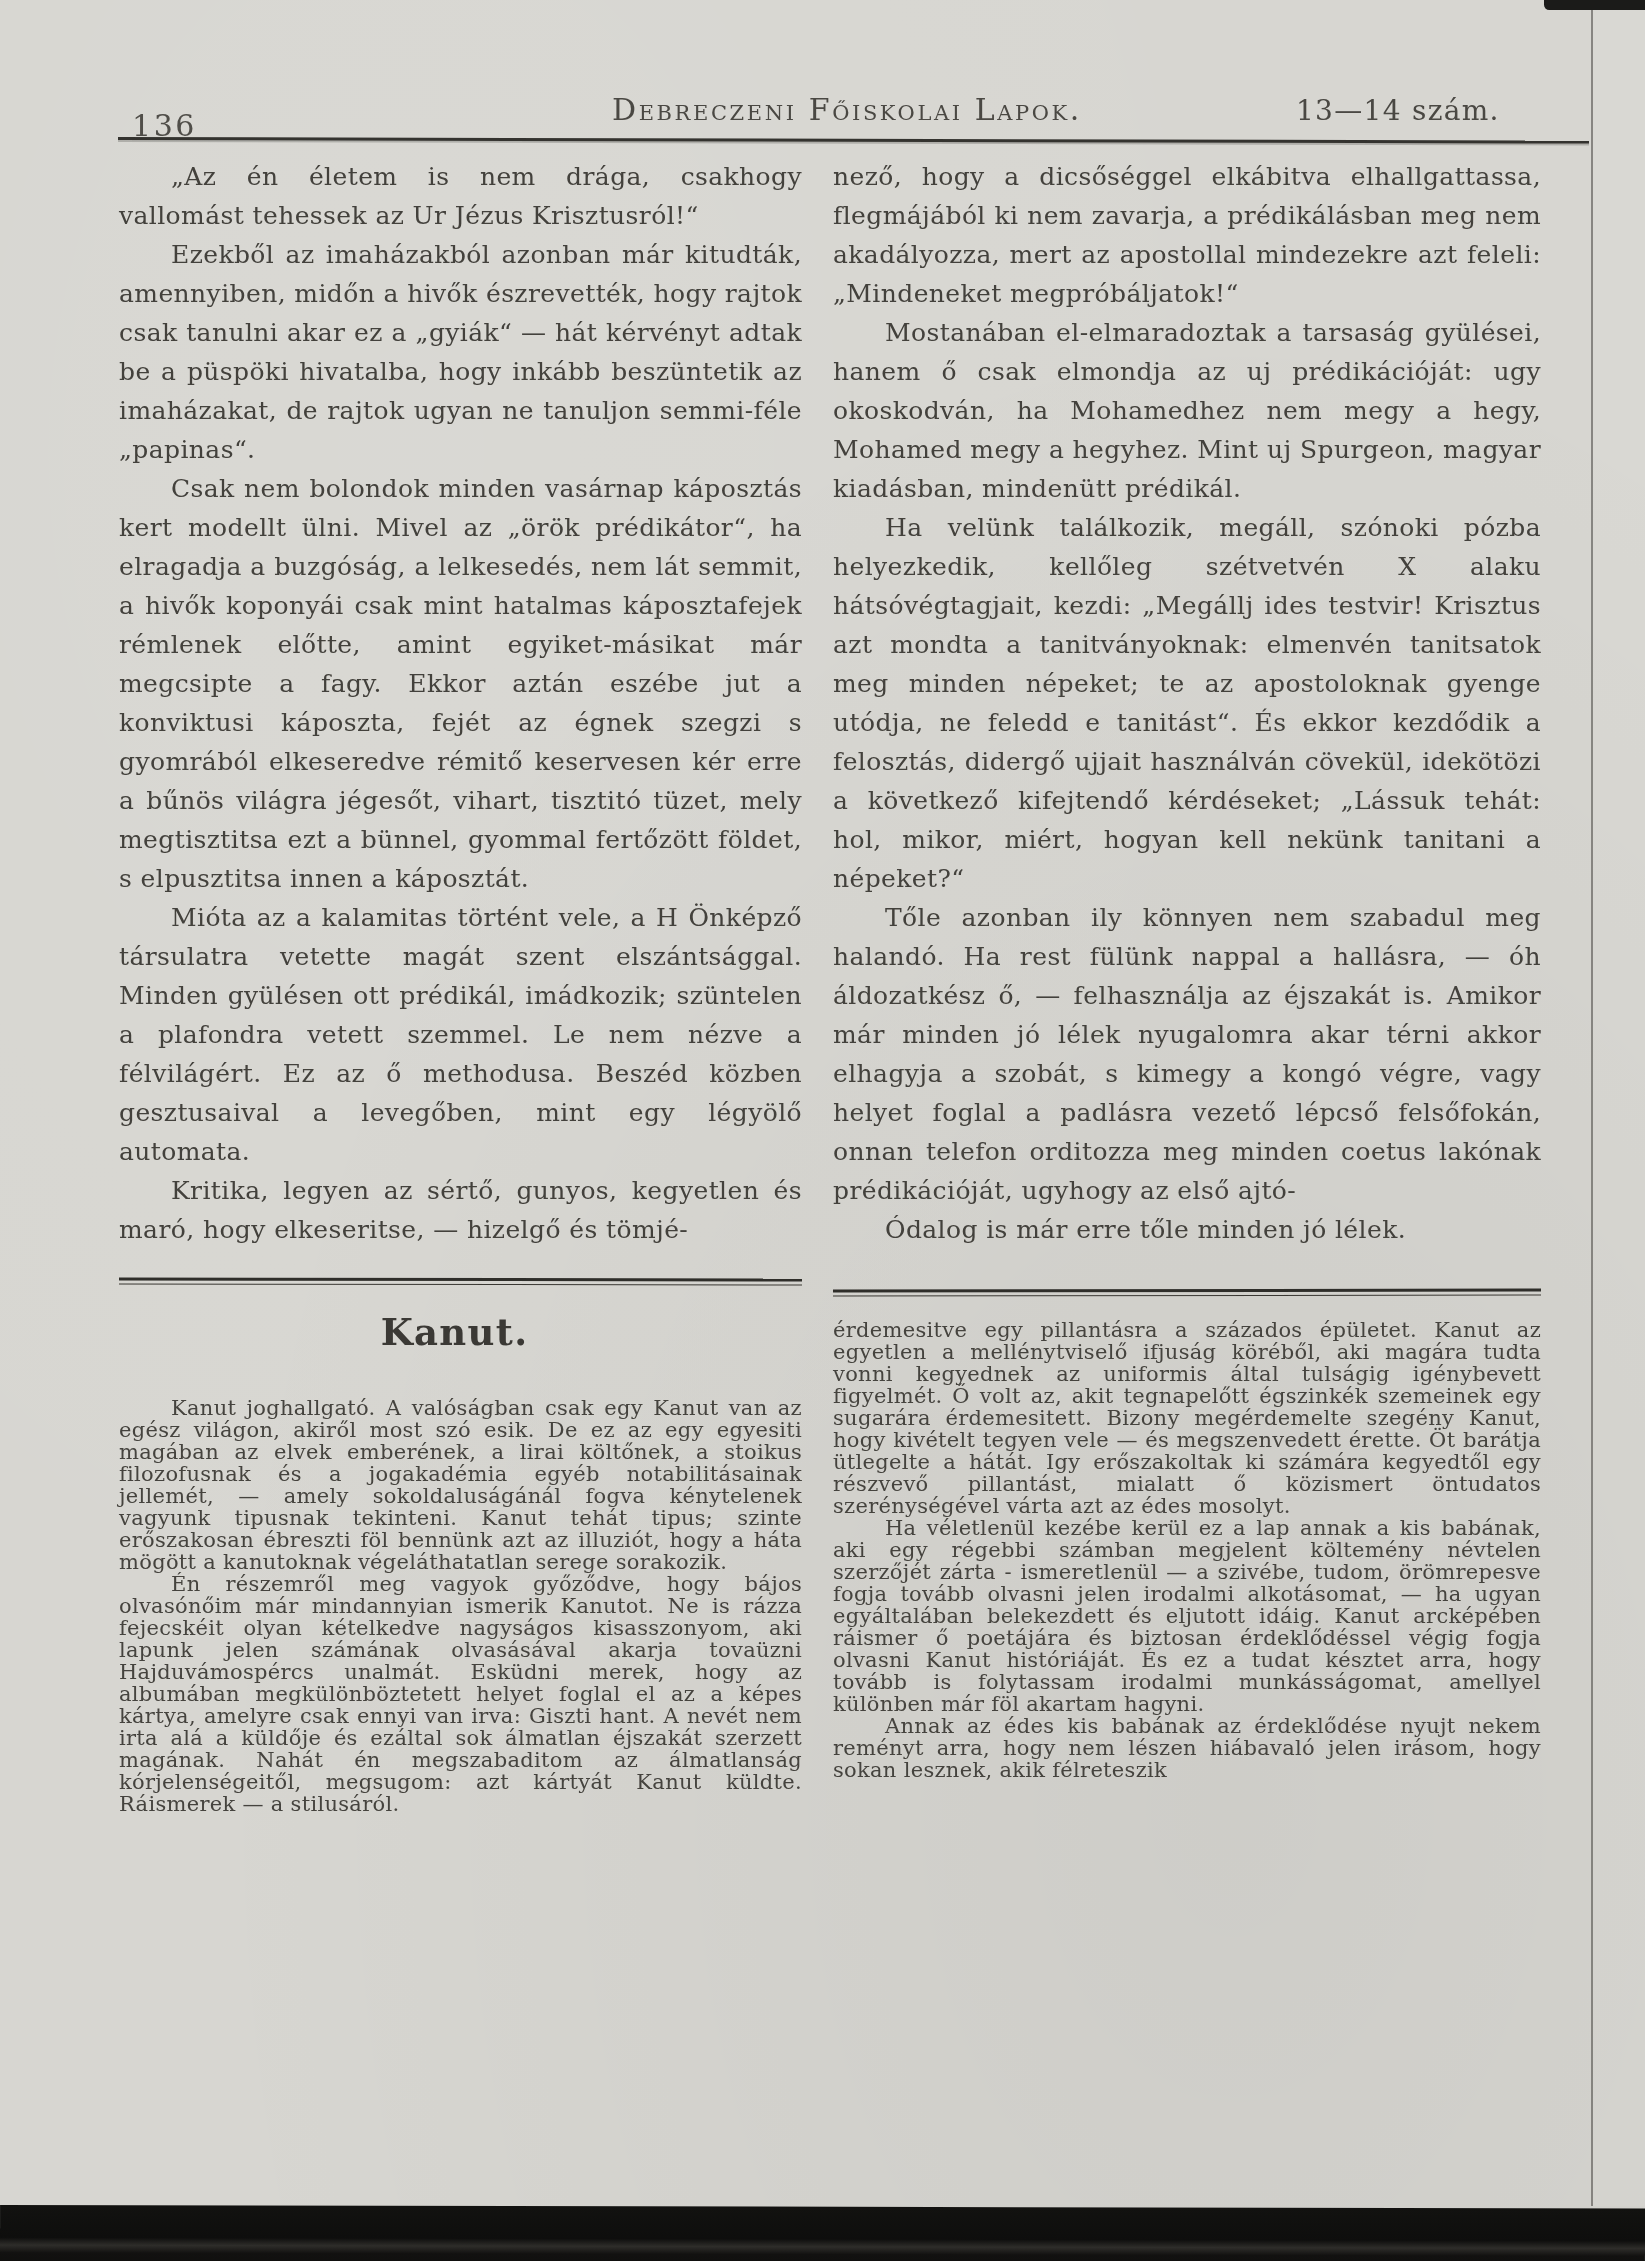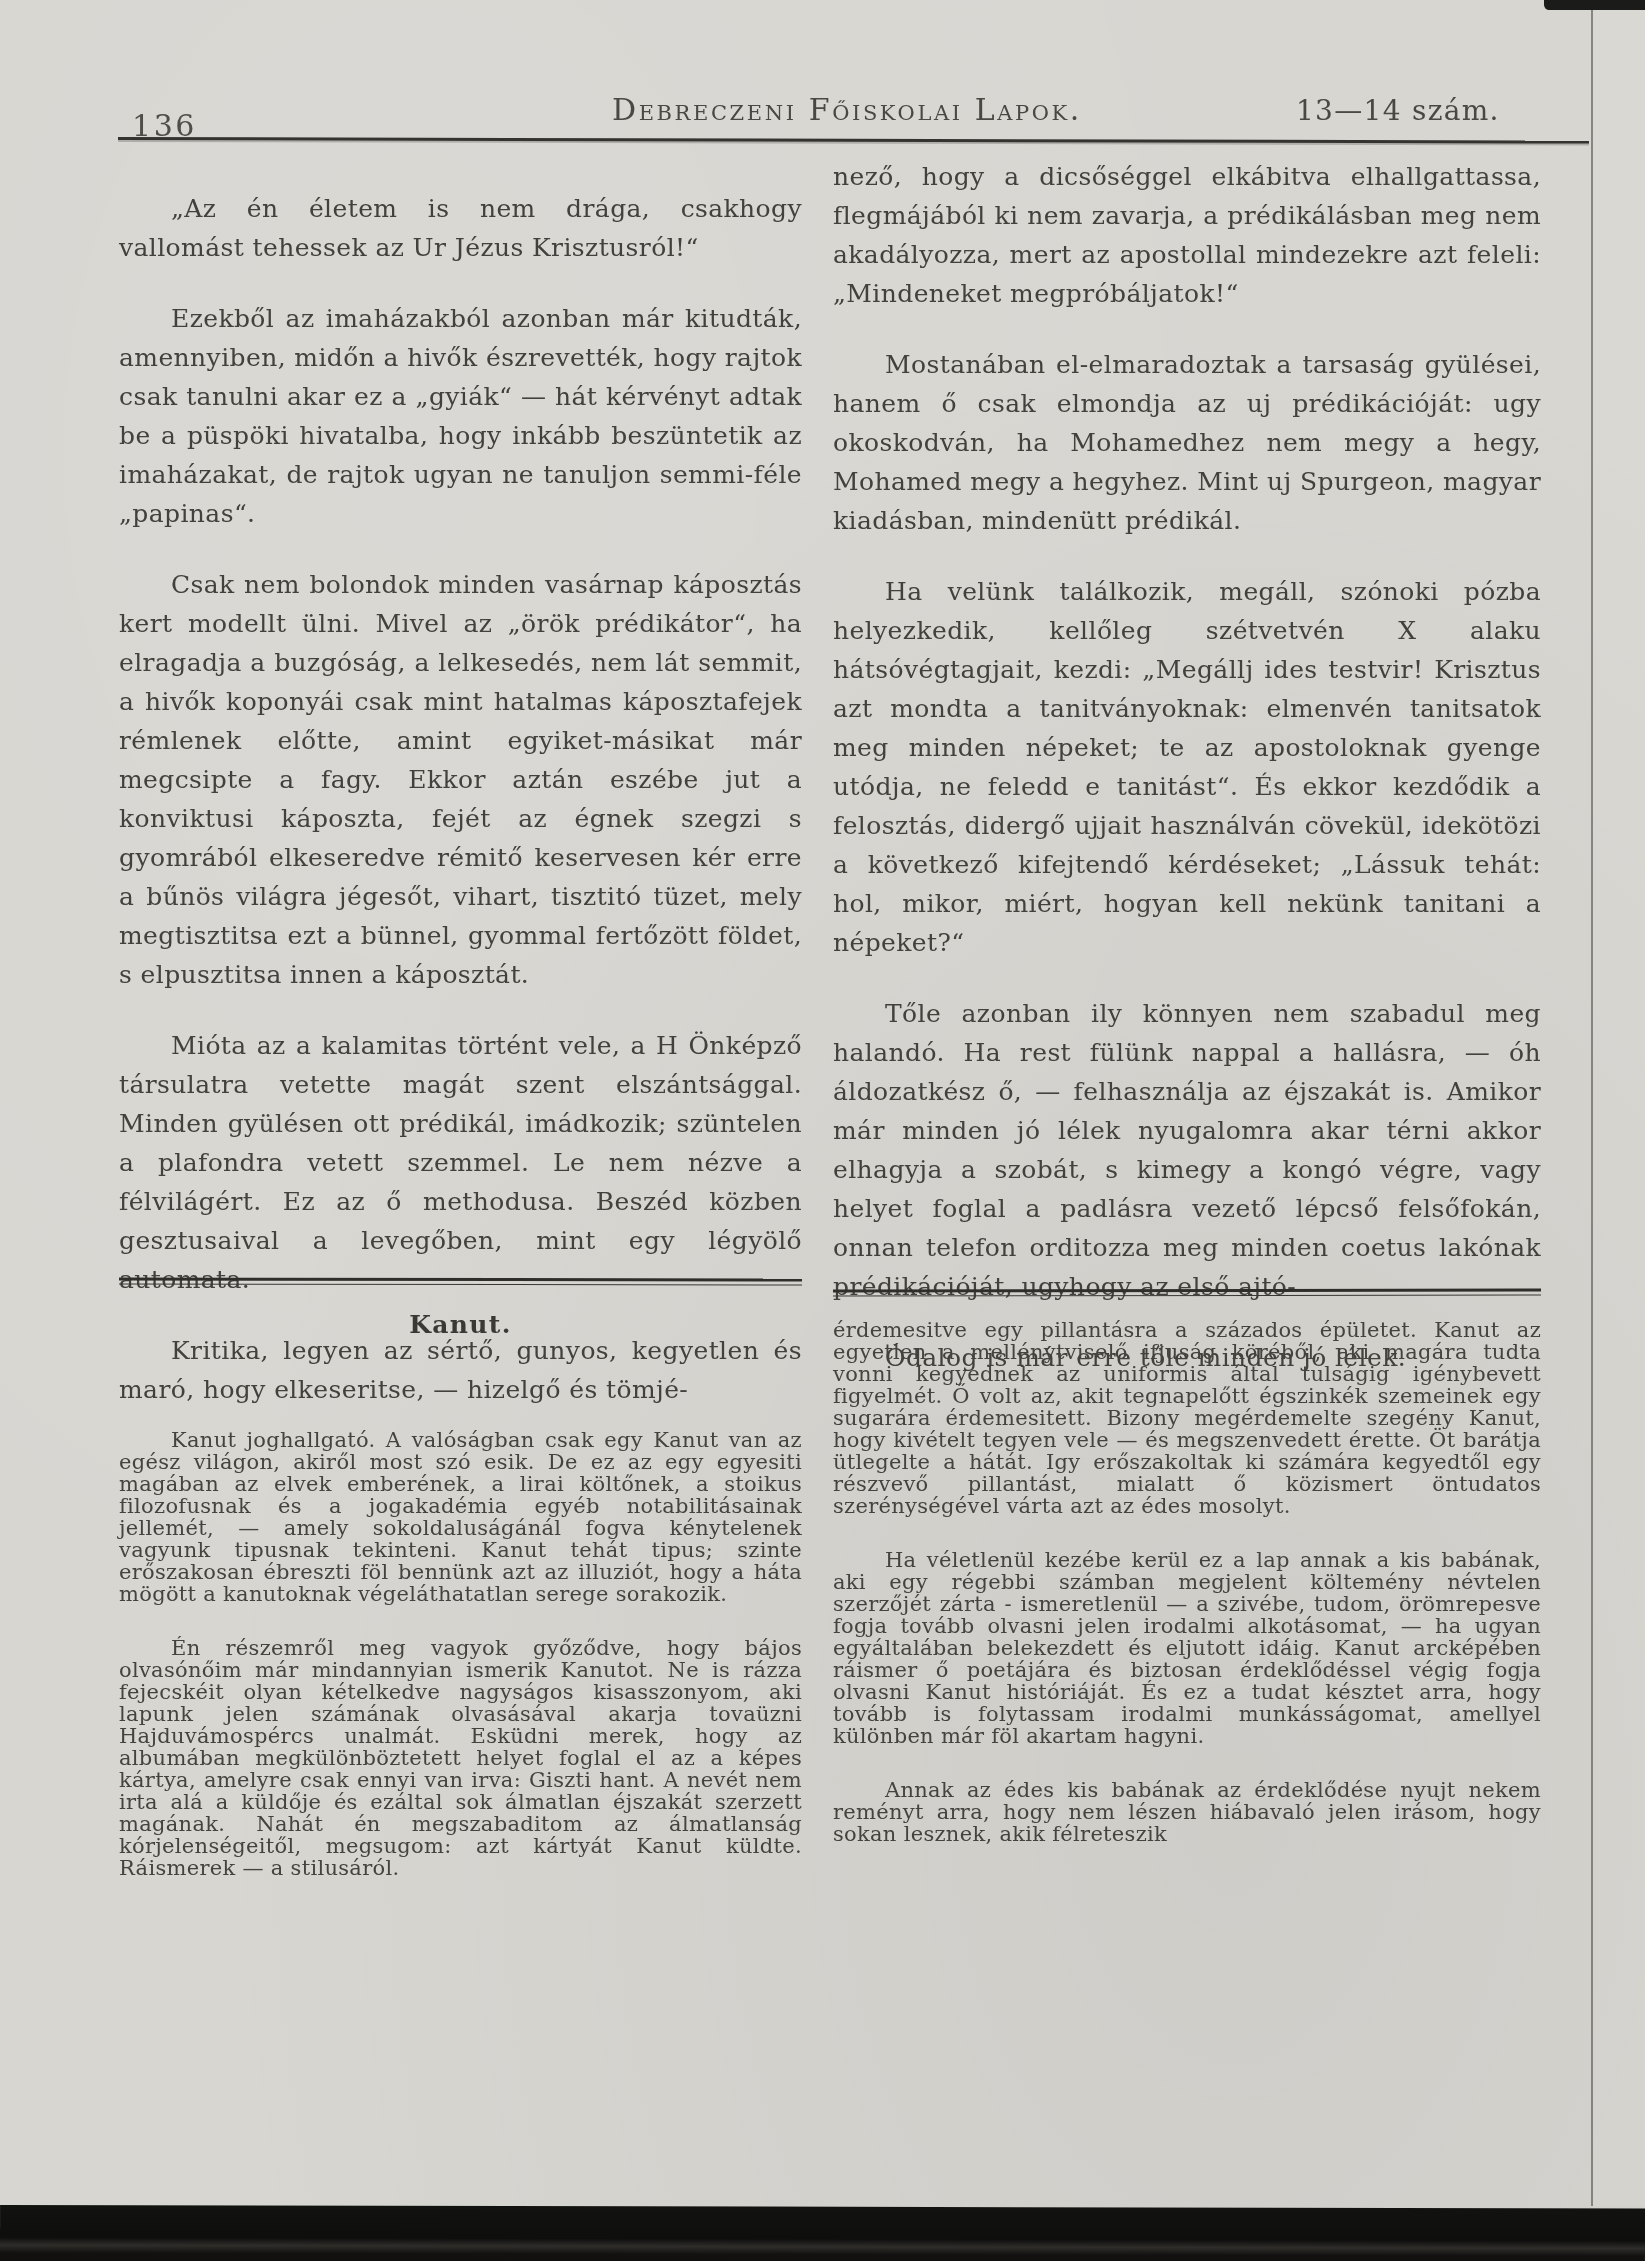--- a/index.html
+++ b/index.html
@@ -33,41 +33,41 @@
   }
   .hdr-rule{
     position:absolute;left:118px;top:137px;width:1471px;height:3.2px;
     background:#34332f;
     transform:rotate(0.14deg);transform-origin:left center;
     box-shadow:0 1.9px 0 rgba(52,51,47,0.25);
   }
   
   .col{position:absolute;text-align:justify;}
   .col p{margin:0;}
-  .col p.ind{text-indent:52px;margin-top:32px;}
+  .col p.ind{text-indent:52px;}
   .upper{font-size:25px;line-height:39px;letter-spacing:0.4px;color:#43413c;}
   .lower{font-size:21px;line-height:22px;letter-spacing:0.3px;color:#45433e;}
   .col-ul{left:119px;top:157px;width:683px;}
   .col-ur{left:833px;top:157px;width:708px;}
   .col-ll{left:119px;top:1397px;width:683px;}
   .col-lr{left:833px;top:1319px;width:708px;}
   
   .rule-double{
     position:absolute;height:7px;
     border-top:3.2px solid #2f2e2a;
     border-bottom:1.3px solid #3a3833;
     box-sizing:border-box;
   }
   .rule-left{left:119px;top:1278px;width:683px;transform:rotate(0.1deg);}
   .rule-right{left:833px;top:1289px;width:708px;transform:rotate(-0.08deg);}
   
   .art-title{
-    position:absolute;left:119px;top:1310px;width:683px;
+    position:absolute;left:113px;top:1310px;width:683px;
     margin:0;text-align:center;font-weight:bold;
-    font-size:25px;letter-spacing:1.3px;color:#3b3935;
+    font-size:37px;letter-spacing:1.3px;color:#3b3935;
   }
   
   .fold-line{
     position:absolute;left:1591px;top:3.9px;width:1.9px;height:2202px;
     background:rgba(70,68,64,0.55);
   }
   .fold-paper{
     position:absolute;left:1593px;top:0;width:52px;height:2206px;
     background:rgba(255,255,255,0.05);
   }

